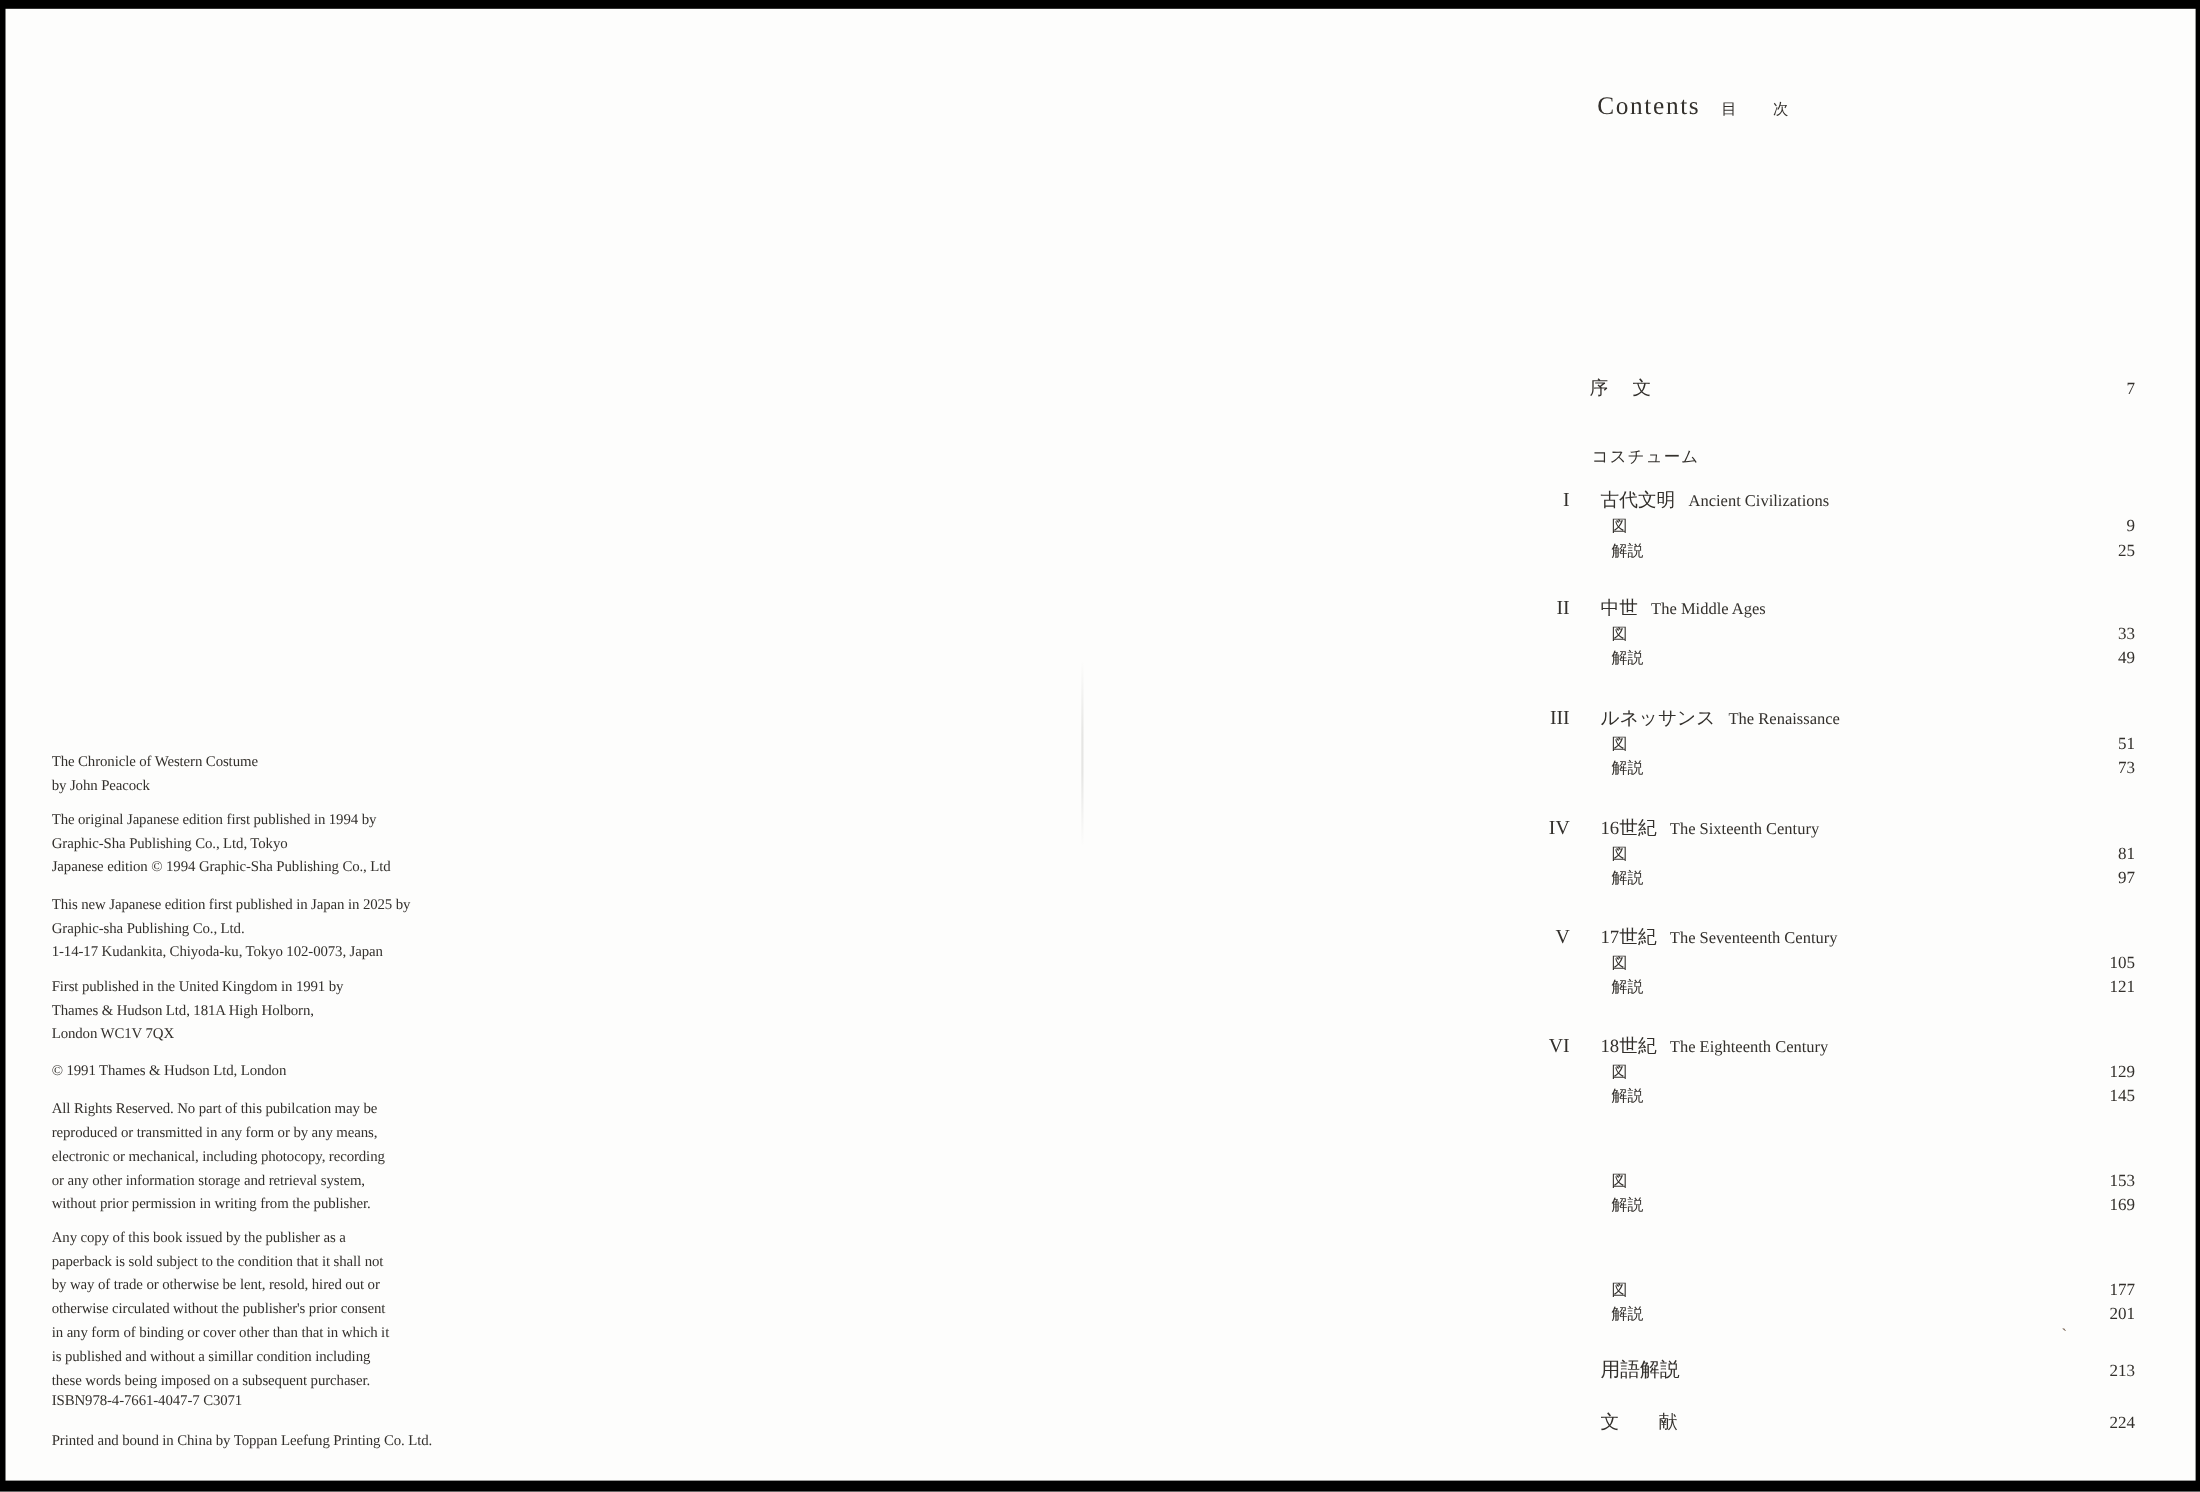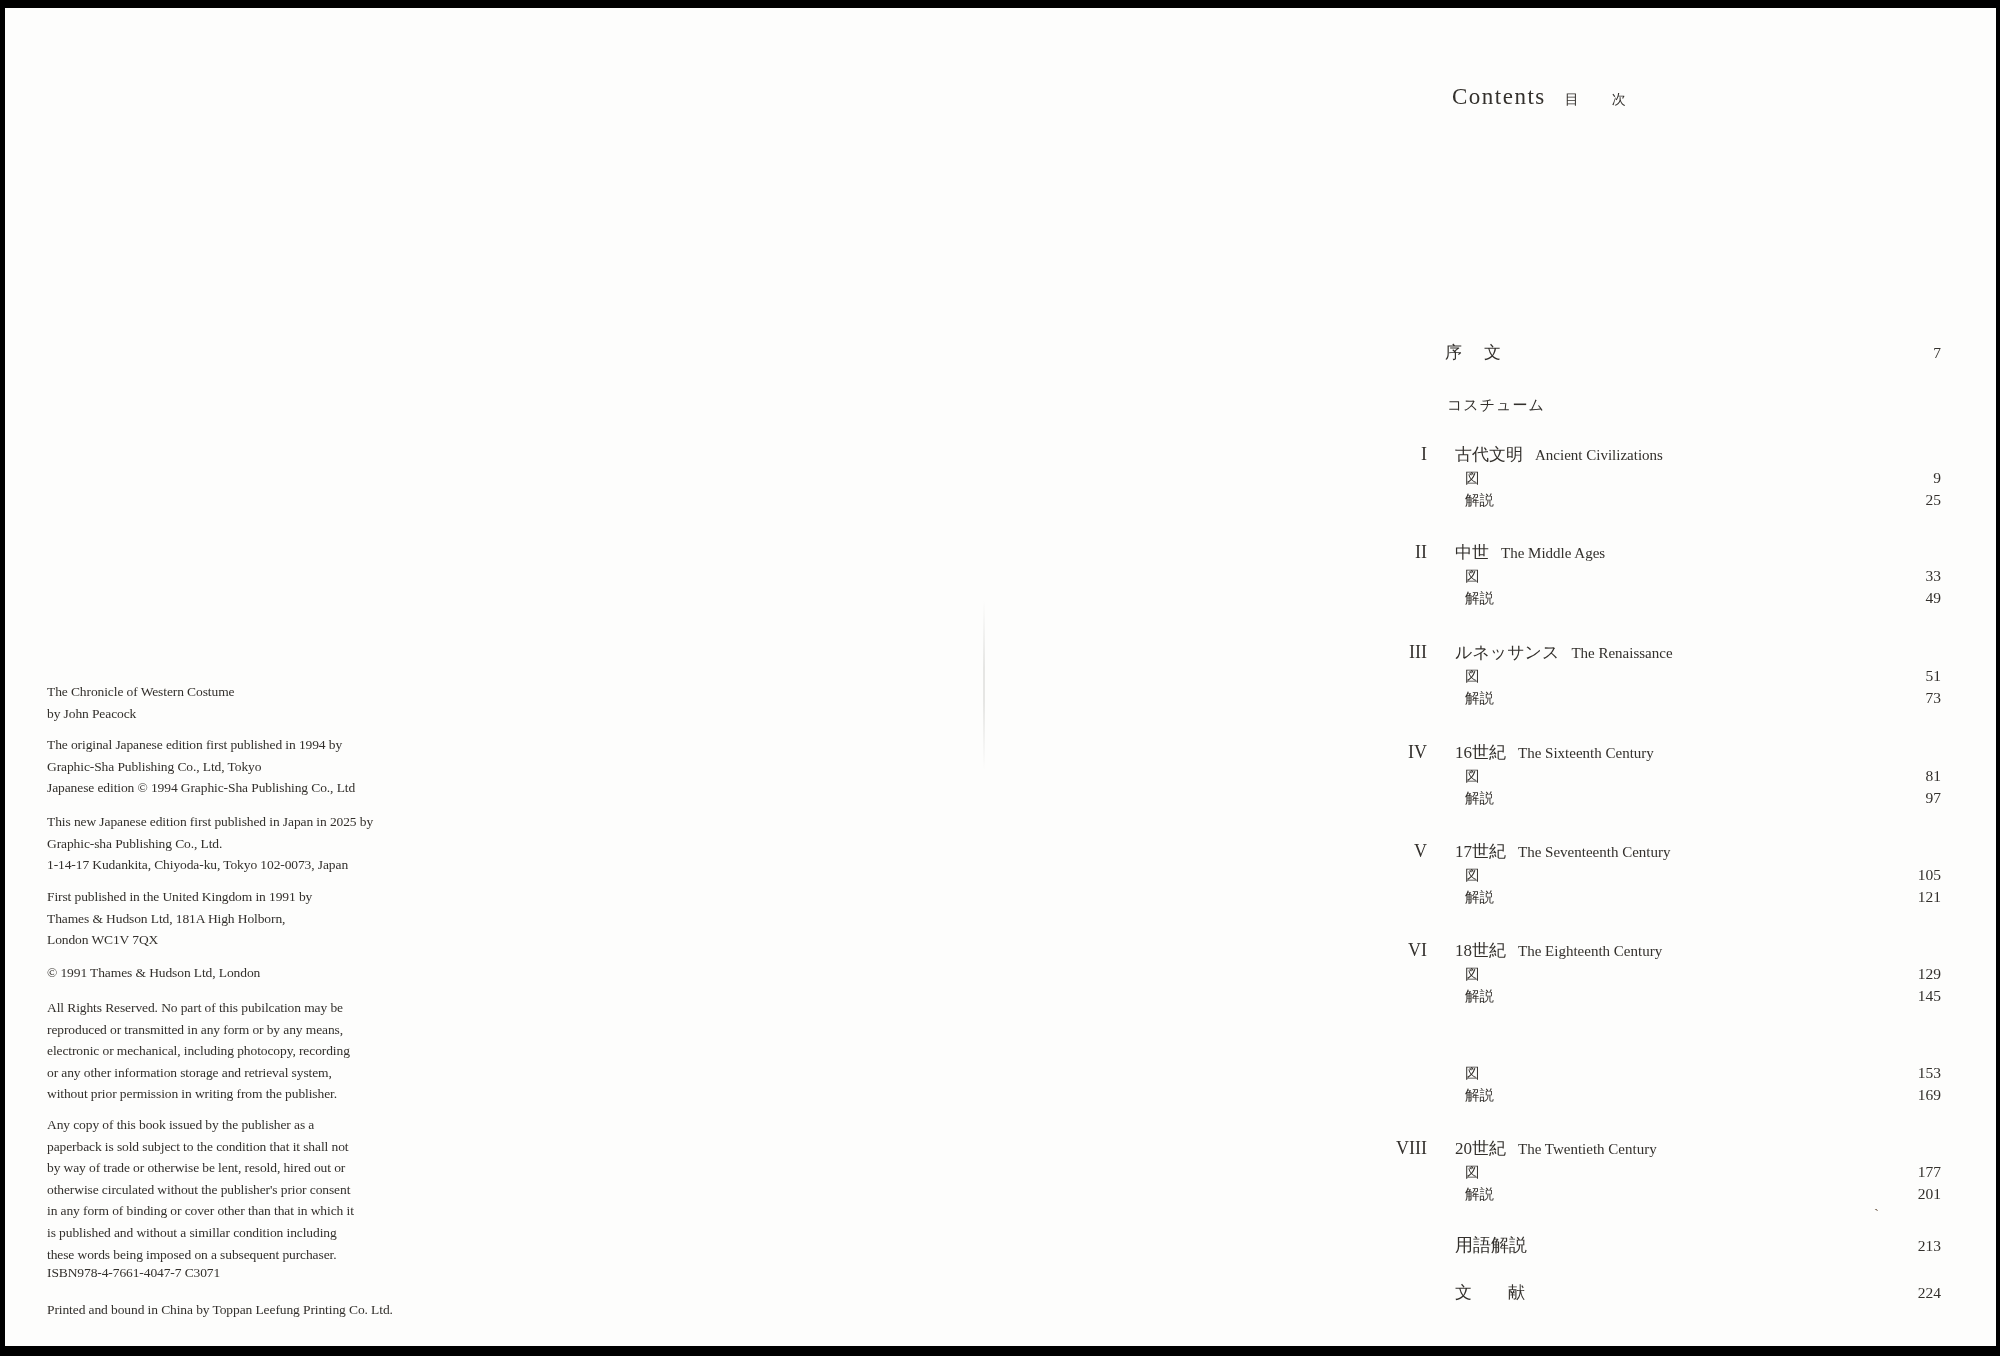--- a/index.html
+++ b/index.html
@@ -32,21 +32,21 @@
   .toc-head .en { font-size:23px; letter-spacing:1.5px; }
   .toc-head .ja1 { font-size:14px; margin-left:19px; }
   .toc-head .ja2 { font-size:14px; margin-left:33px; }
   .toc-row {
     position:absolute; left:1392px; width:549px;
     display:flex; align-items:baseline;
   }
   .preface-row { top:341px; font-size:17px; }
   .preface-row .lbl1 { margin-left:53px; }
   .preface-row .lbl2 { margin-left:22px; }
-  .costume-label { position:absolute; left:1447px; top:396px; font-size:15px; letter-spacing:1px; }
+  .costume-label { position:absolute; left:1447px; top:406px; font-size:15px; letter-spacing:1px; }
   .chapter { position:absolute; left:1392px; width:549px; height:70px; }
   .ch-title { display:flex; align-items:baseline; white-space:nowrap; }
   .numeral { width:35px; text-align:right; font-size:18px; flex:none; }
   .ja-title { margin-left:28px; font-size:17px; }
   .en-title { margin-left:12px; font-size:15px;text-align:right; }
   .ch-row {
     position:absolute; left:73px; right:0;
     display:flex; justify-content:space-between; align-items:baseline;
   }
   .row-fig { top:26px; }
@@ -240,25 +240,20 @@
       <span class="row-label">図</span>
       <span class="row-page">153</span>
     </div>
     <div class="ch-row row-comm">
       <span class="row-label">解説</span>
       <span class="row-page">169</span>
     </div>
   </div>
 
   <div class="chapter" style="top:1137px">
-    <div class="ch-title">
-      <span class="numeral">VIII</span>
-      <span class="ja-title">20世紀</span>
-      <span class="en-title">The Twentieth Century</span>
-    </div>
     <div class="ch-row row-fig">
       <span class="row-label">図</span>
       <span class="row-page">177</span>
     </div>
     <div class="ch-row row-comm">
       <span class="row-label">解説</span>
       <span class="row-page">201</span>
     </div>
   </div>
 

